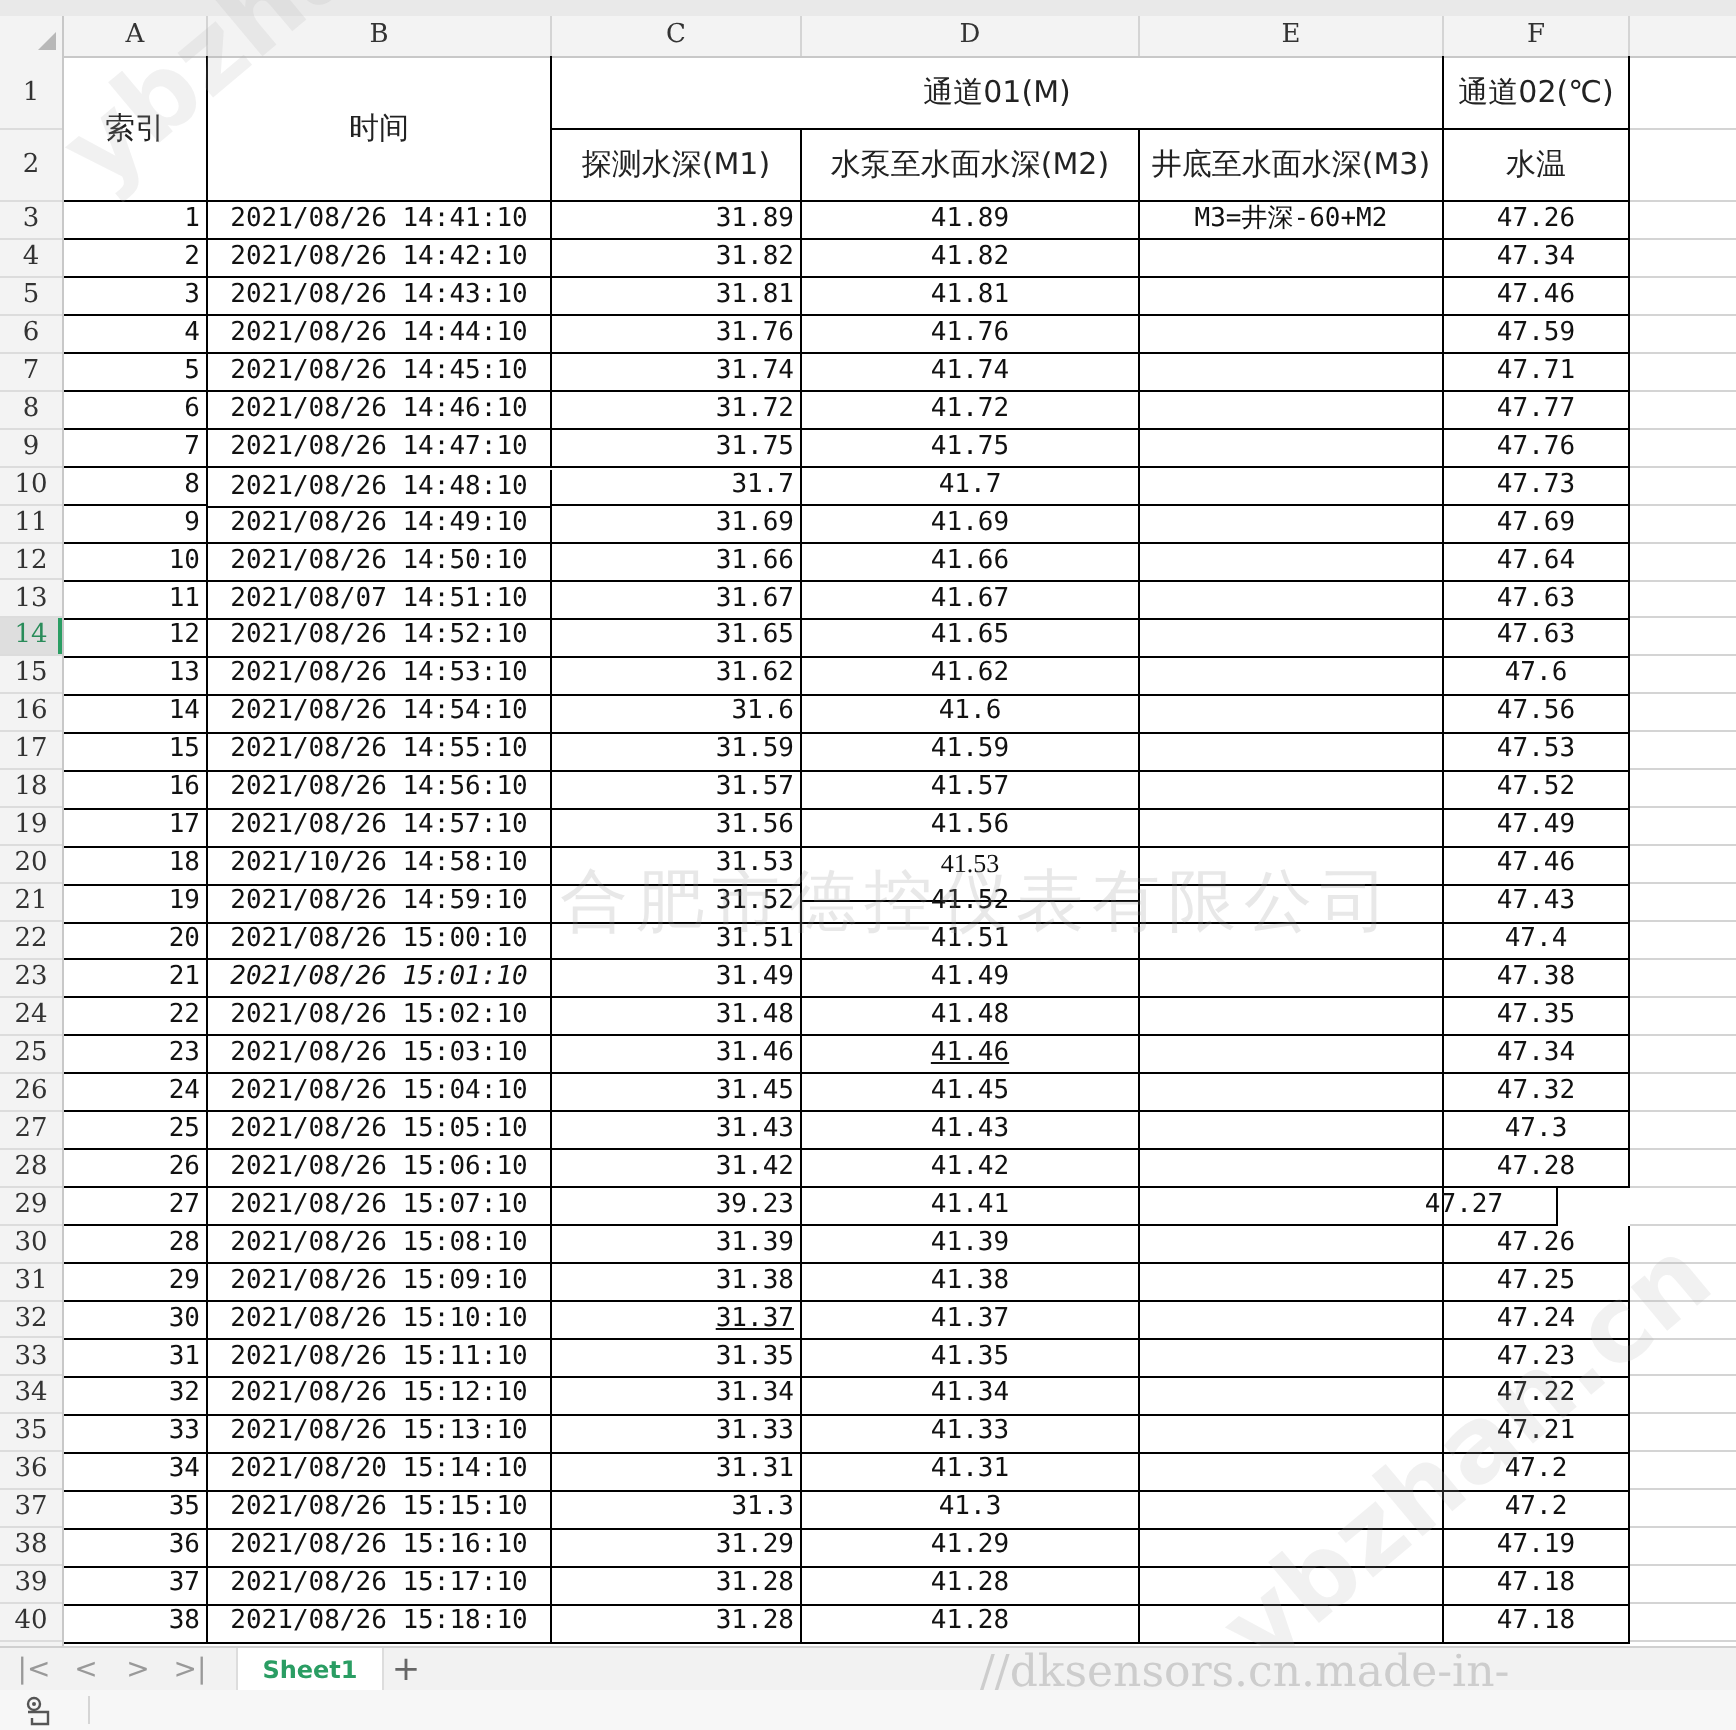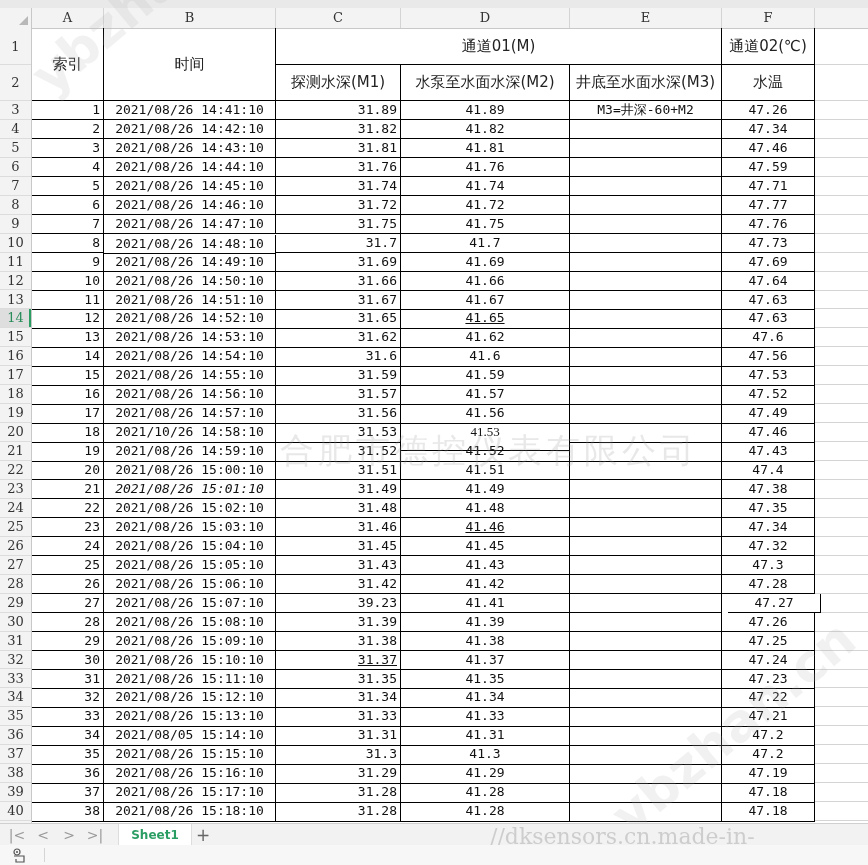--- a/index.html
+++ b/index.html
@@ -202,29 +202,29 @@
     <div class="cell num-c" style="left: 401px; top: 252.6px; width: 169px; height: 19.45px; line-height: 18.95px;">41.69</div>
     <div class="cell num-c" style="left: 570px; top: 252.6px; width: 152px; height: 19.45px; line-height: 18.95px;"></div>
     <div class="cell num-c" style="left: 722px; top: 252.6px; width: 93px; height: 19.45px; line-height: 18.95px;">47.69</div>
     <div class="cell num-r" style="left: 32px; top: 271.55px; width: 72px; height: 19.45px; line-height: 18.95px;">10</div>
     <div class="cell num-c" style="left: 104px; top: 271.55px; width: 172px; height: 19.45px; line-height: 18.95px;">2021/08/26 14:50:10</div>
     <div class="cell num-r" style="left: 276px; top: 271.55px; width: 125px; height: 19.45px; line-height: 18.95px;">31.66</div>
     <div class="cell num-c" style="left: 401px; top: 271.55px; width: 169px; height: 19.45px; line-height: 18.95px;">41.66</div>
     <div class="cell num-c" style="left: 570px; top: 271.55px; width: 152px; height: 19.45px; line-height: 18.95px;"></div>
     <div class="cell num-c" style="left: 722px; top: 271.55px; width: 93px; height: 19.45px; line-height: 18.95px;">47.64</div>
     <div class="cell num-r" style="left: 32px; top: 290.5px; width: 72px; height: 19.45px; line-height: 18.95px;">11</div>
-    <div class="cell num-c" style="left: 104px; top: 290.5px; width: 172px; height: 19.45px; line-height: 18.95px;">2021/08/26 14:51:10</div>
+    <div class="cell num-c" style="left: 104px; top: 290.5px; width: 172px; height: 19.45px; line-height: 18.95px;">2021/08/07 14:51:10</div>
     <div class="cell num-r" style="left: 276px; top: 290.5px; width: 125px; height: 19.45px; line-height: 18.95px;">31.67</div>
     <div class="cell num-c" style="left: 401px; top: 290.5px; width: 169px; height: 19.45px; line-height: 18.95px;">41.67</div>
     <div class="cell num-c" style="left: 570px; top: 290.5px; width: 152px; height: 19.45px; line-height: 18.95px;"></div>
     <div class="cell num-c" style="left: 722px; top: 290.5px; width: 93px; height: 19.45px; line-height: 18.95px;">47.63</div>
     <div class="cell num-r" style="left: 32px; top: 309.45px; width: 72px; height: 19.45px; line-height: 18.95px;">12</div>
     <div class="cell num-c" style="left: 104px; top: 309.45px; width: 172px; height: 19.45px; line-height: 18.95px;">2021/08/26 14:52:10</div>
     <div class="cell num-r" style="left: 276px; top: 309.45px; width: 125px; height: 19.45px; line-height: 18.95px;">31.65</div>
-    <div class="cell num-c" style="left: 401px; top: 309.45px; width: 169px; height: 19.45px; line-height: 18.95px; text-decoration: underline;">41.65</div>
+    <div class="cell num-c" style="left: 401px; top: 309.45px; width: 169px; height: 19.45px; line-height: 18.95px;">41.65</div>
     <div class="cell num-c" style="left: 570px; top: 309.45px; width: 152px; height: 19.45px; line-height: 18.95px;"></div>
     <div class="cell num-c" style="left: 722px; top: 309.45px; width: 93px; height: 19.45px; line-height: 18.95px;">47.63</div>
     <div class="cell num-r" style="left: 32px; top: 328.4px; width: 72px; height: 19.45px; line-height: 18.95px;">13</div>
     <div class="cell num-c" style="left: 104px; top: 328.4px; width: 172px; height: 19.45px; line-height: 18.95px;">2021/08/26 14:53:10</div>
     <div class="cell num-r" style="left: 276px; top: 328.4px; width: 125px; height: 19.45px; line-height: 18.95px;">31.62</div>
     <div class="cell num-c" style="left: 401px; top: 328.4px; width: 169px; height: 19.45px; line-height: 18.95px;">41.62</div>
     <div class="cell num-c" style="left: 570px; top: 328.4px; width: 152px; height: 19.45px; line-height: 18.95px;"></div>
     <div class="cell num-c" style="left: 722px; top: 328.4px; width: 93px; height: 19.45px; line-height: 18.95px;">47.6</div>
     <div class="cell num-r" style="left: 32px; top: 347.35px; width: 72px; height: 19.45px; line-height: 18.95px;">14</div>
     <div class="cell num-c" style="left: 104px; top: 347.35px; width: 172px; height: 19.45px; line-height: 18.95px;">2021/08/26 14:54:10</div>
@@ -302,21 +302,21 @@
     <div class="cell num-c" style="left: 104px; top: 574.75px; width: 172px; height: 19.45px; line-height: 18.95px;">2021/08/26 15:06:10</div>
     <div class="cell num-r" style="left: 276px; top: 574.75px; width: 125px; height: 19.45px; line-height: 18.95px;">31.42</div>
     <div class="cell num-c" style="left: 401px; top: 574.75px; width: 169px; height: 19.45px; line-height: 18.95px;">41.42</div>
     <div class="cell num-c" style="left: 570px; top: 574.75px; width: 152px; height: 19.45px; line-height: 18.95px;"></div>
     <div class="cell num-c" style="left: 722px; top: 574.75px; width: 93px; height: 19.45px; line-height: 18.95px;">47.28</div>
     <div class="cell num-r" style="left: 32px; top: 593.7px; width: 72px; height: 19.45px; line-height: 18.95px;">27</div>
     <div class="cell num-c" style="left: 104px; top: 593.7px; width: 172px; height: 19.45px; line-height: 18.95px;">2021/08/26 15:07:10</div>
     <div class="cell num-r" style="left: 276px; top: 593.7px; width: 125px; height: 19.45px; line-height: 18.95px;">39.23</div>
     <div class="cell num-c" style="left: 401px; top: 593.7px; width: 169px; height: 19.45px; line-height: 18.95px;">41.41</div>
     <div class="cell num-c" style="left: 570px; top: 593.7px; width: 152px; height: 19.45px; line-height: 18.95px;"></div>
-    <div class="cell num-c" style="left: 728px; top: 593.7px; width: 93px; height: 19.45px; line-height: 18.95px; text-align: center;">47.27</div>
+    <div class="cell num-c" style="left: 686px; top: 593.7px; width: 93px; height: 19.45px; line-height: 18.95px; text-align: center;">47.27</div>
     <div class="cell num-r" style="left: 32px; top: 612.65px; width: 72px; height: 19.45px; line-height: 18.95px;">28</div>
     <div class="cell num-c" style="left: 104px; top: 612.65px; width: 172px; height: 19.45px; line-height: 18.95px;">2021/08/26 15:08:10</div>
     <div class="cell num-r" style="left: 276px; top: 612.65px; width: 125px; height: 19.45px; line-height: 18.95px;">31.39</div>
     <div class="cell num-c" style="left: 401px; top: 612.65px; width: 169px; height: 19.45px; line-height: 18.95px;">41.39</div>
     <div class="cell num-c" style="left: 570px; top: 612.65px; width: 152px; height: 19.45px; line-height: 18.95px;"></div>
     <div class="cell num-c" style="left: 722px; top: 612.65px; width: 93px; height: 19.45px; line-height: 18.95px;">47.26</div>
     <div class="cell num-r" style="left: 32px; top: 631.6px; width: 72px; height: 19.45px; line-height: 18.95px;">29</div>
     <div class="cell num-c" style="left: 104px; top: 631.6px; width: 172px; height: 19.45px; line-height: 18.95px;">2021/08/26 15:09:10</div>
     <div class="cell num-r" style="left: 276px; top: 631.6px; width: 125px; height: 19.45px; line-height: 18.95px;">31.38</div>
     <div class="cell num-c" style="left: 401px; top: 631.6px; width: 169px; height: 19.45px; line-height: 18.95px;">41.38</div>
@@ -340,21 +340,21 @@
     <div class="cell num-c" style="left: 401px; top: 688.45px; width: 169px; height: 19.45px; line-height: 18.95px;">41.34</div>
     <div class="cell num-c" style="left: 570px; top: 688.45px; width: 152px; height: 19.45px; line-height: 18.95px;"></div>
     <div class="cell num-c" style="left: 722px; top: 688.45px; width: 93px; height: 19.45px; line-height: 18.95px;">47.22</div>
     <div class="cell num-r" style="left: 32px; top: 707.4px; width: 72px; height: 19.45px; line-height: 18.95px;">33</div>
     <div class="cell num-c" style="left: 104px; top: 707.4px; width: 172px; height: 19.45px; line-height: 18.95px;">2021/08/26 15:13:10</div>
     <div class="cell num-r" style="left: 276px; top: 707.4px; width: 125px; height: 19.45px; line-height: 18.95px;">31.33</div>
     <div class="cell num-c" style="left: 401px; top: 707.4px; width: 169px; height: 19.45px; line-height: 18.95px;">41.33</div>
     <div class="cell num-c" style="left: 570px; top: 707.4px; width: 152px; height: 19.45px; line-height: 18.95px;"></div>
     <div class="cell num-c" style="left: 722px; top: 707.4px; width: 93px; height: 19.45px; line-height: 18.95px;">47.21</div>
     <div class="cell num-r" style="left: 32px; top: 726.35px; width: 72px; height: 19.45px; line-height: 18.95px;">34</div>
-    <div class="cell num-c" style="left: 104px; top: 726.35px; width: 172px; height: 19.45px; line-height: 18.95px;">2021/08/05 15:14:10</div>
+    <div class="cell num-c" style="left: 104px; top: 726.35px; width: 172px; height: 19.45px; line-height: 18.95px;">2021/08/20 15:14:10</div>
     <div class="cell num-r" style="left: 276px; top: 726.35px; width: 125px; height: 19.45px; line-height: 18.95px;">31.31</div>
     <div class="cell num-c" style="left: 401px; top: 726.35px; width: 169px; height: 19.45px; line-height: 18.95px;">41.31</div>
     <div class="cell num-c" style="left: 570px; top: 726.35px; width: 152px; height: 19.45px; line-height: 18.95px;"></div>
     <div class="cell num-c" style="left: 722px; top: 726.35px; width: 93px; height: 19.45px; line-height: 18.95px;">47.2</div>
     <div class="cell num-r" style="left: 32px; top: 745.3px; width: 72px; height: 19.45px; line-height: 18.95px;">35</div>
     <div class="cell num-c" style="left: 104px; top: 745.3px; width: 172px; height: 19.45px; line-height: 18.95px;">2021/08/26 15:15:10</div>
     <div class="cell num-r" style="left: 276px; top: 745.3px; width: 125px; height: 19.45px; line-height: 18.95px;">31.3</div>
     <div class="cell num-c" style="left: 401px; top: 745.3px; width: 169px; height: 19.45px; line-height: 18.95px;">41.3</div>
     <div class="cell num-c" style="left: 570px; top: 745.3px; width: 152px; height: 19.45px; line-height: 18.95px;"></div>
     <div class="cell num-c" style="left: 722px; top: 745.3px; width: 93px; height: 19.45px; line-height: 18.95px;">47.2</div>

